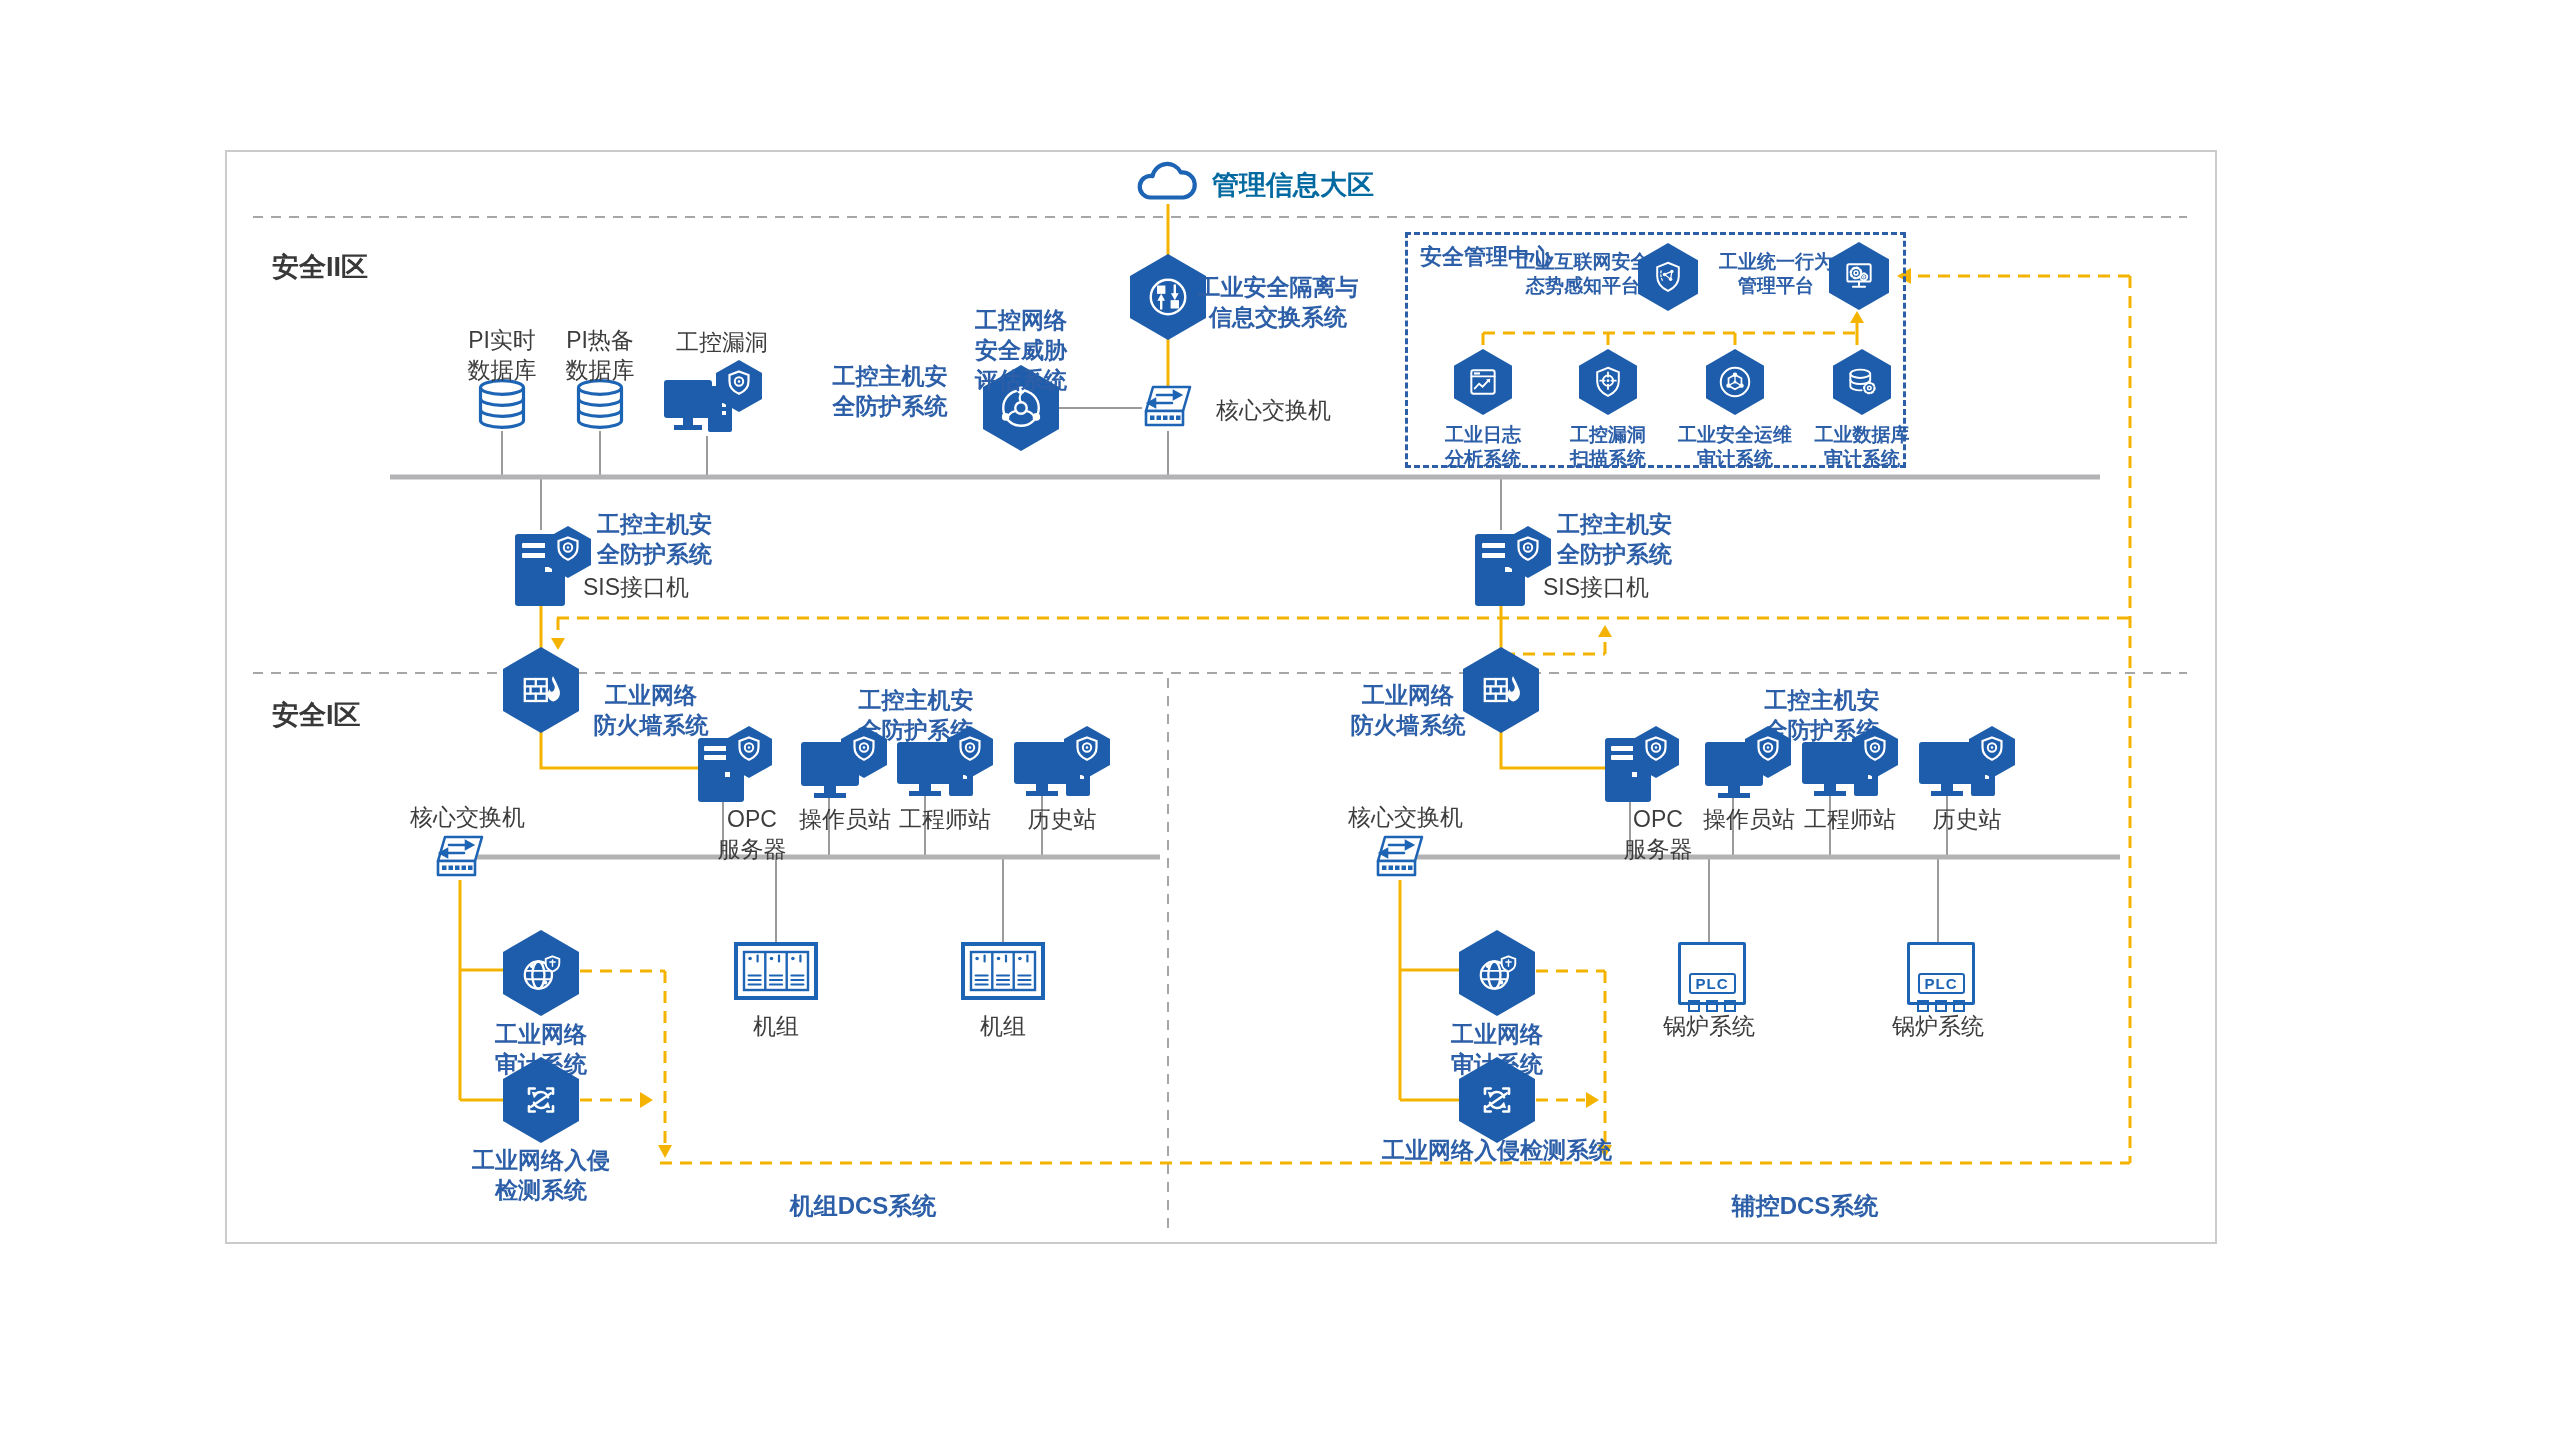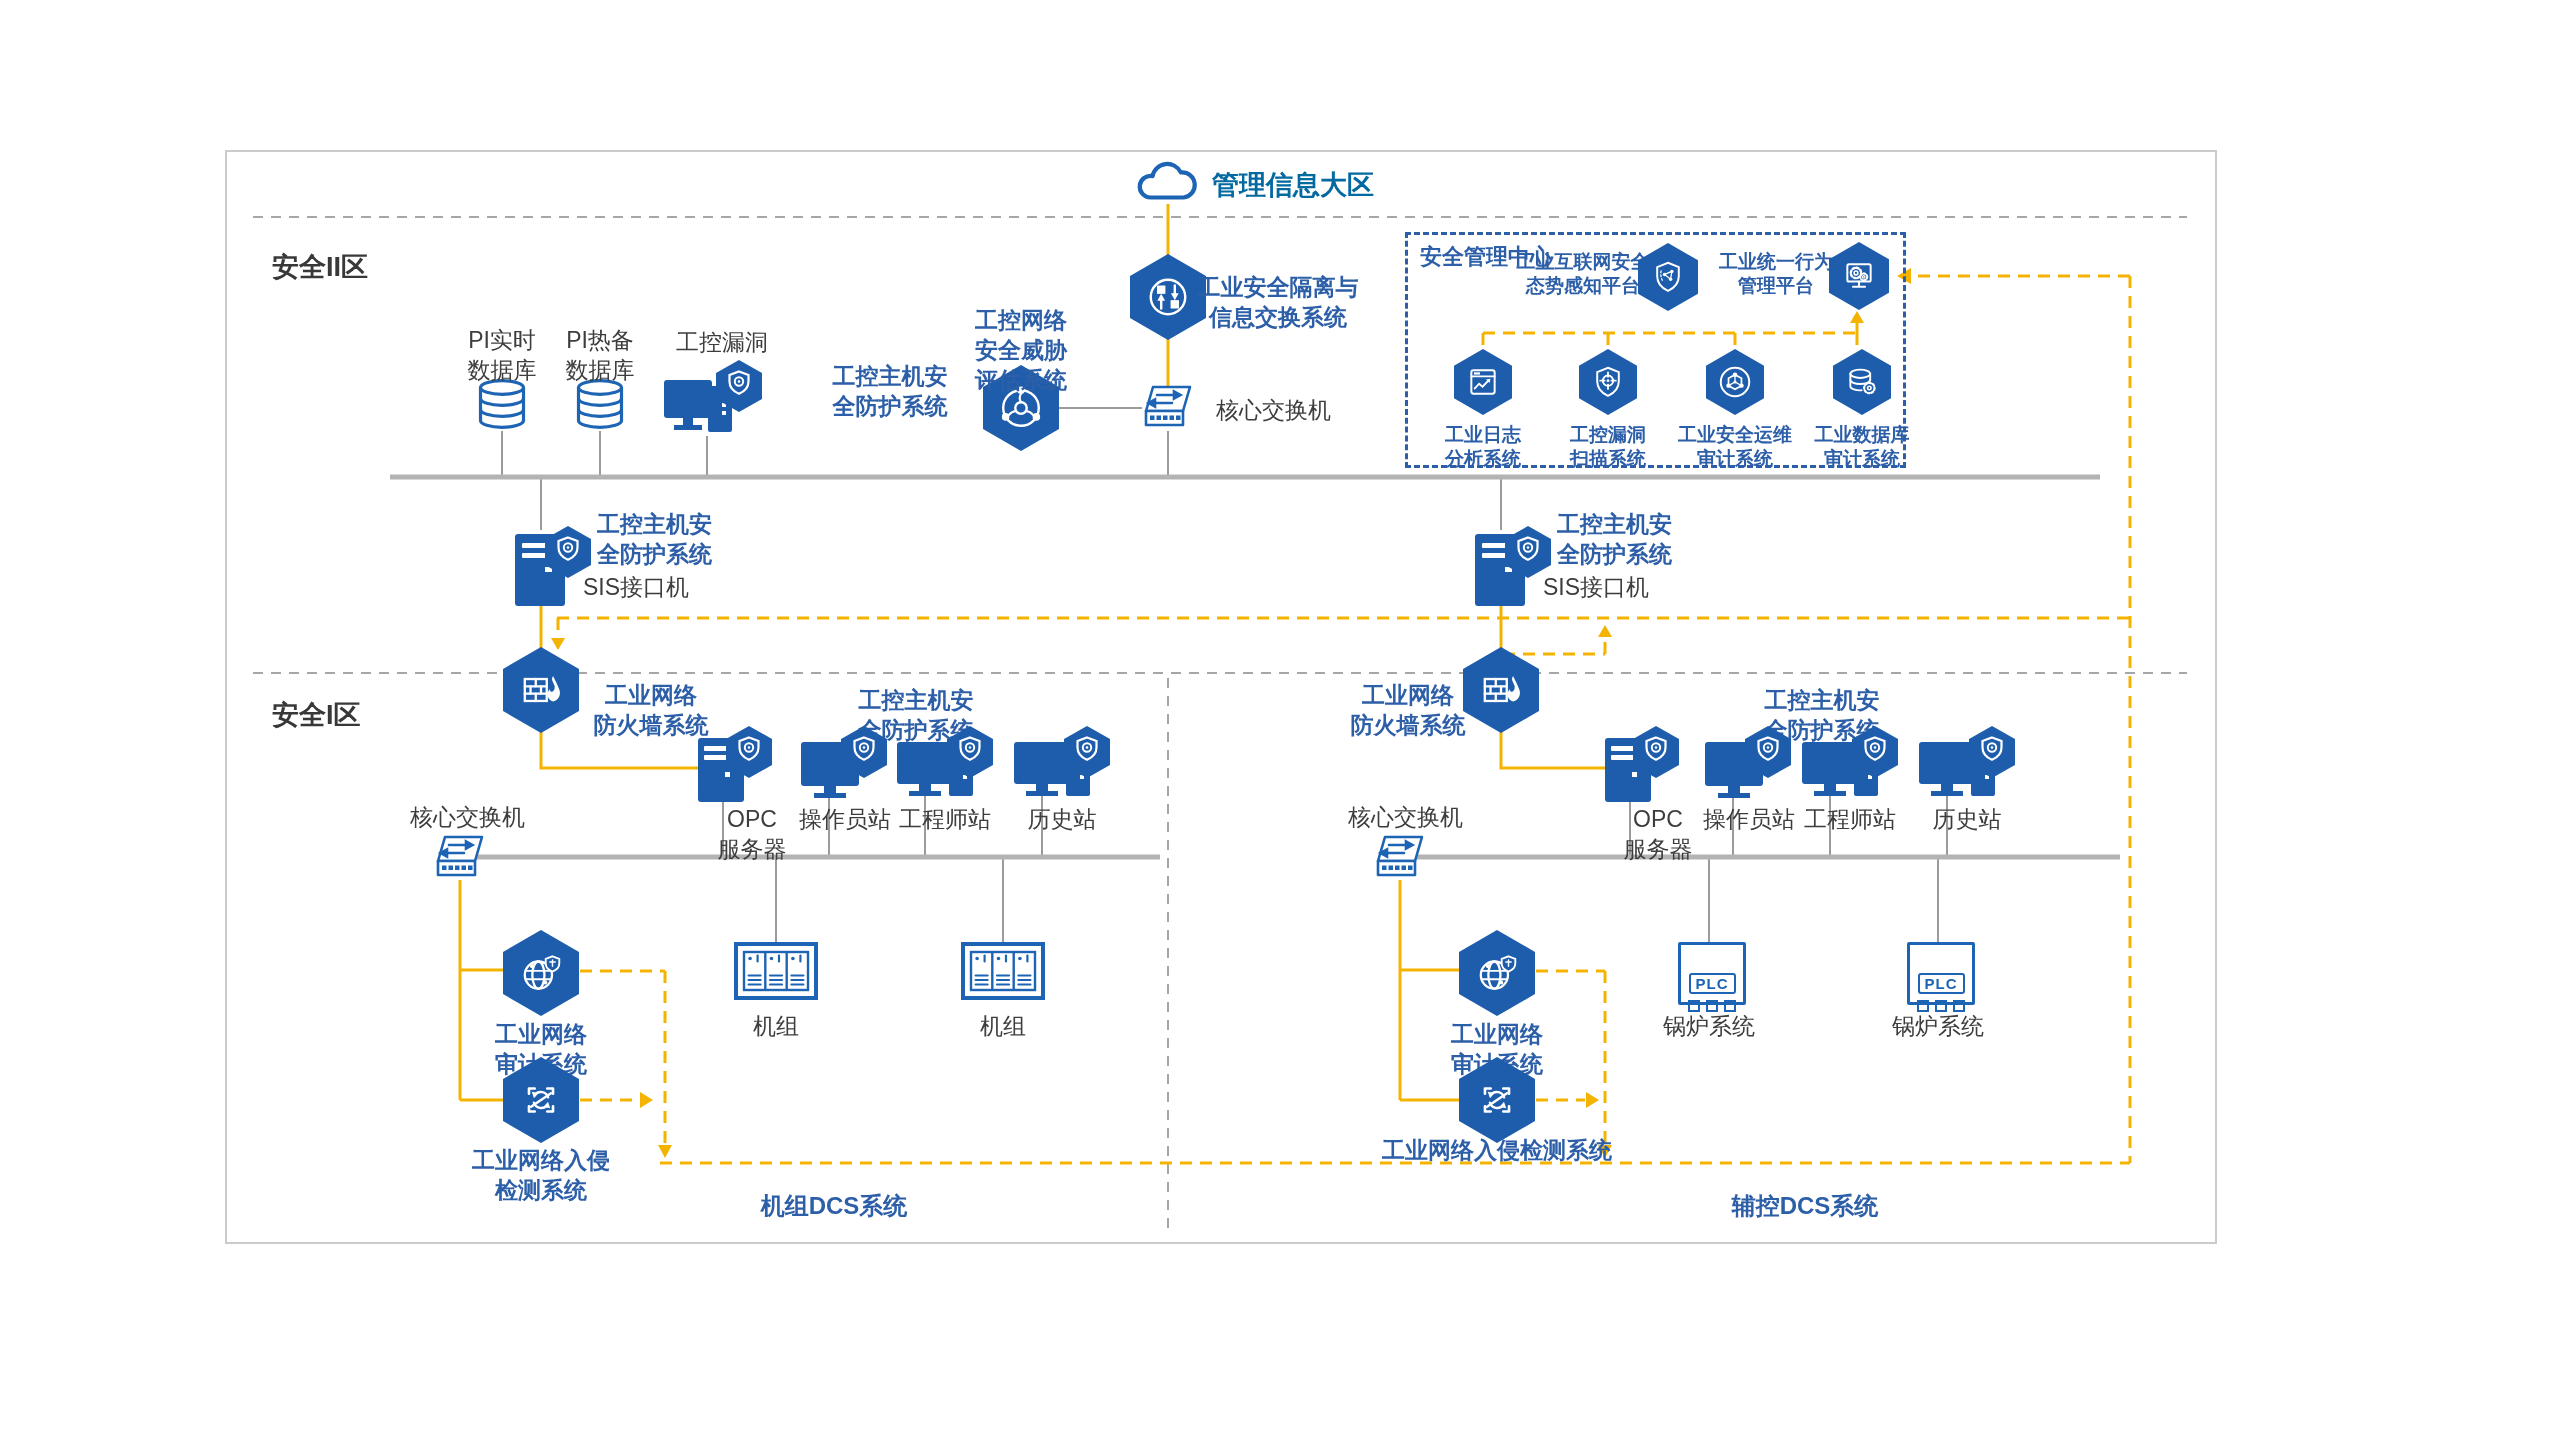--- a/index.html
+++ b/index.html
@@ -625,16 +625,16 @@
   <div class="plc" style="left:1907px;top:942px">
     <div class="plcscr"><span>PLC</span></div>
     <div class="plcdots">
         <i></i>
         <i></i>
         <i></i>
       </div>
   </div>
   <div class="lbl" style="left:1938px;top:1012px">锅炉系统</div>
 
-  <div class="lbl dcs" style="left:834px;top:1190px">机组DCS系统</div>
+  <div class="lbl dcs" style="left:863px;top:1190px">机组DCS系统</div>
   <div class="lbl dcs" style="left:1805px;top:1190px">辅控DCS系统</div>
 
 </div>
 
 </body></html>

